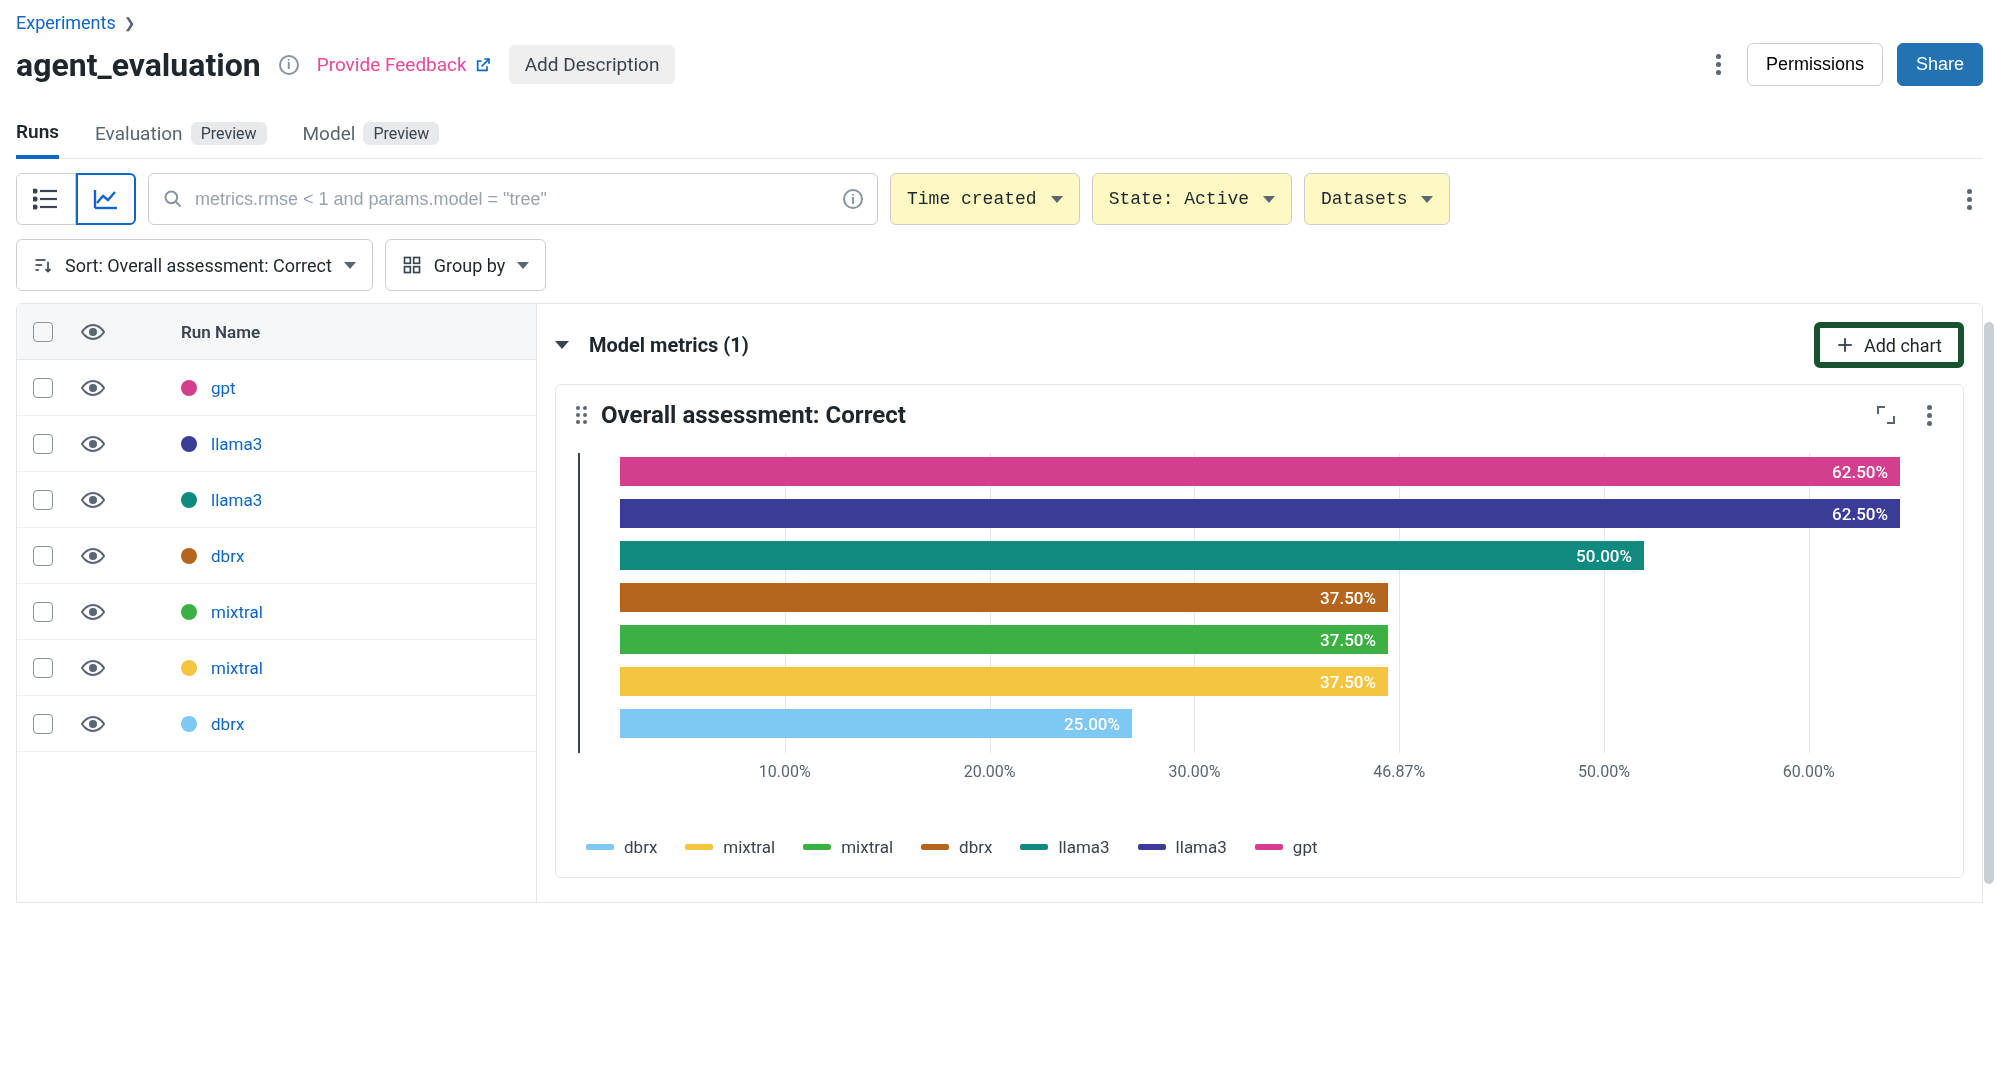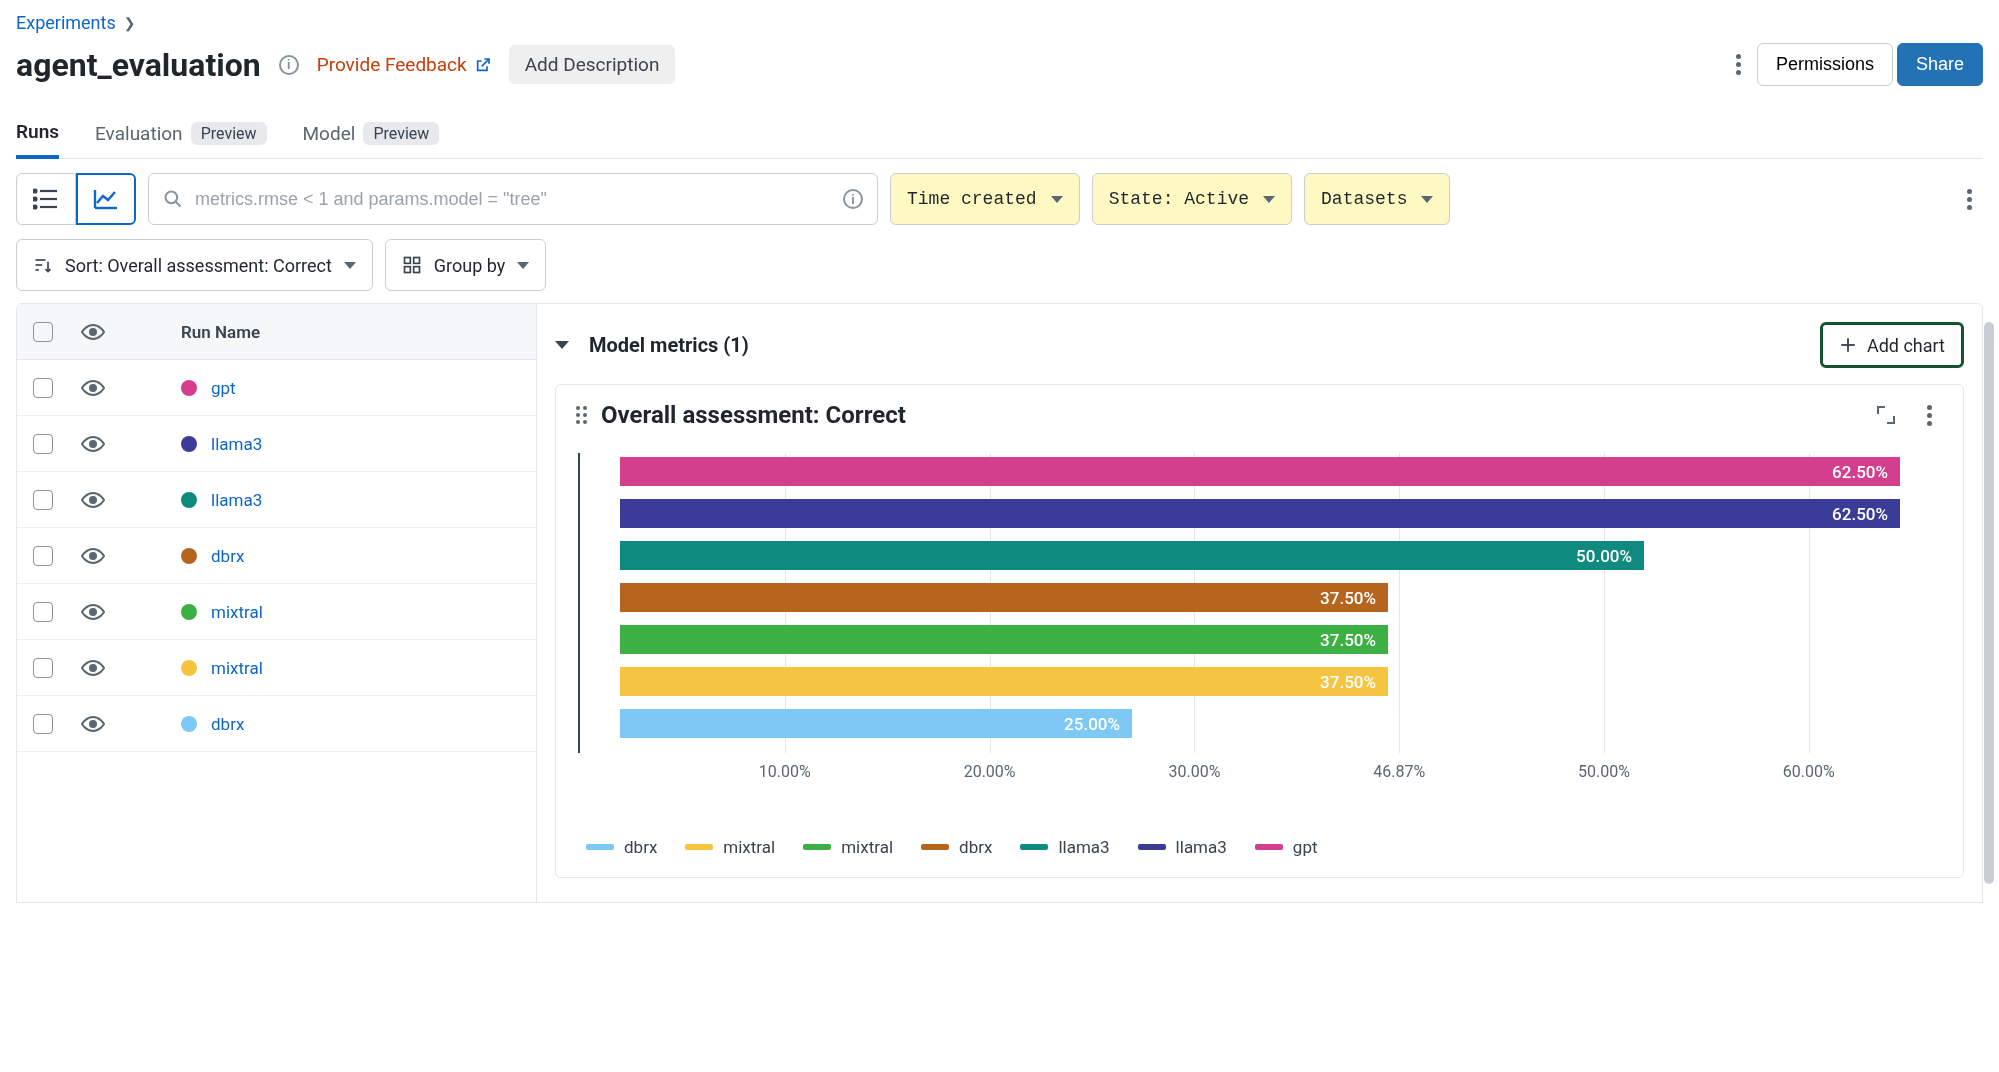--- a/index.html
+++ b/index.html
@@ -9,24 +9,24 @@
   
   .breadcrumb { display: flex; align-items: center; gap: 8px; margin-bottom: 10px; font-size: 18px; }
   .breadcrumb a { color: #0e66c9; text-decoration: none; }
   .chevron-right { color: #5a6671; font-size: 14px; }
 
   
   .header-row { display: flex; align-items: center; justify-content: space-between; margin-bottom: 28px; }
   .header-left { display: flex; align-items: center; gap: 18px; flex-wrap: wrap; }
   .title { font-size: 32px; font-weight: 700; }
   .info-icon { width: 20px; height: 20px; border: 2px solid #8894a0; border-radius: 50%; display: inline-flex; align-items: center; justify-content: center; font-size: 13px; color: #8894a0; font-weight: 700; }
-  .link-blue { color: #c2410c; text-decoration: none; display: inline-flex; align-items: center; gap: 8px; font-size: 19px; }
+  .link-blue { color: #ec4899; text-decoration: none; display: inline-flex; align-items: center; gap: 8px; font-size: 19px; }
   .ext-link-icon { width: 16px; height: 16px; display: inline-block; }
   .add-desc { background: #efefef; border-radius: 6px; padding: 8px 16px; color: #3a4450; font-size: 19px; }
-  .header-right { display: flex; align-items: center; gap: 4px; }
+  .header-right { display: flex; align-items: center; gap: 14px; }
   .kebab-btn { width: 28px; height: 28px; display: flex; align-items: center; justify-content: center; cursor: pointer; }
   .kebab-dots { display: flex; flex-direction: column; gap: 3px; }
   .kebab-dots span { width: 5px; height: 5px; border-radius: 50%; background: #5a6671; }
   .btn { border: 1px solid #c9ced4; border-radius: 6px; background: #fff; padding: 10px 18px; font-size: 18px; cursor: pointer; }
   .btn-primary { background: #2272b4; color: #fff; border-color: #2272b4; }
 
   
   .tabs { display: flex; gap: 36px; border-bottom: 1px solid #e3e6ea; margin-bottom: 14px; }
   .tab { padding: 6px 0 12px 0; font-size: 19px; color: #5a6671; cursor: pointer; display: flex; align-items: center; gap: 8px; }
   .tab.active { color: #1f272d; font-weight: 600; border-bottom: 4px solid #0e66c9; margin-bottom: -1px; }
@@ -64,21 +64,21 @@
   .col-name { flex: 1; display: flex; align-items: center; gap: 14px; padding-left: 48px; }
   .run-dot { width: 16px; height: 16px; border-radius: 50%; }
   .run-link { color: #0e66c9; }
   .checkbox { width: 20px; height: 20px; border: 1.5px solid #8894a0; border-radius: 4px; }
 
   
   .metrics-header { display: flex; align-items: center; justify-content: space-between; margin-bottom: 16px; }
   .metrics-title-wrap { display: flex; align-items: center; gap: 20px; }
   .collapse-caret { width: 0; height: 0; border-left: 7px solid transparent; border-right: 7px solid transparent; border-top: 8px solid #3a4450; cursor: pointer; }
   .metrics-title { font-size: 20px; font-weight: 700; }
-  .add-chart-btn { height: 46px; border: 3px solid #14532d; border-radius: 6px; background: #fff; padding: 0 16px; font-size: 18px; display: flex; align-items: center; gap: 10px; cursor: pointer; }
+  .add-chart-btn { height: 46px; border: 6px solid #14532d; border-radius: 6px; background: #fff; padding: 0 16px; font-size: 18px; display: flex; align-items: center; gap: 10px; cursor: pointer; }
 
   
   .chart-card { border: 1px solid #e3e6ea; border-radius: 6px; padding: 16px 20px 20px 20px; }
   .chart-card-header { display: flex; align-items: center; justify-content: space-between; margin-bottom: 24px; }
   .chart-title-wrap { display: flex; align-items: center; gap: 14px; font-weight: 700; font-size: 24px; }
   .drag-handle { display: grid; grid-template-columns: repeat(2,4px); grid-template-rows: repeat(3,4px); gap: 3px; }
   .drag-handle span { width: 4px; height: 4px; background: #5a6671; border-radius: 50%; }
   .chart-actions { display: flex; align-items: center; gap: 20px; color: #5a6671; }
   .expand-icon { width: 18px; height: 18px; position: relative; }
   .expand-icon::before, .expand-icon::after { content: ""; position: absolute; width: 6px; height: 6px; border: 2px solid #5a6671; }

